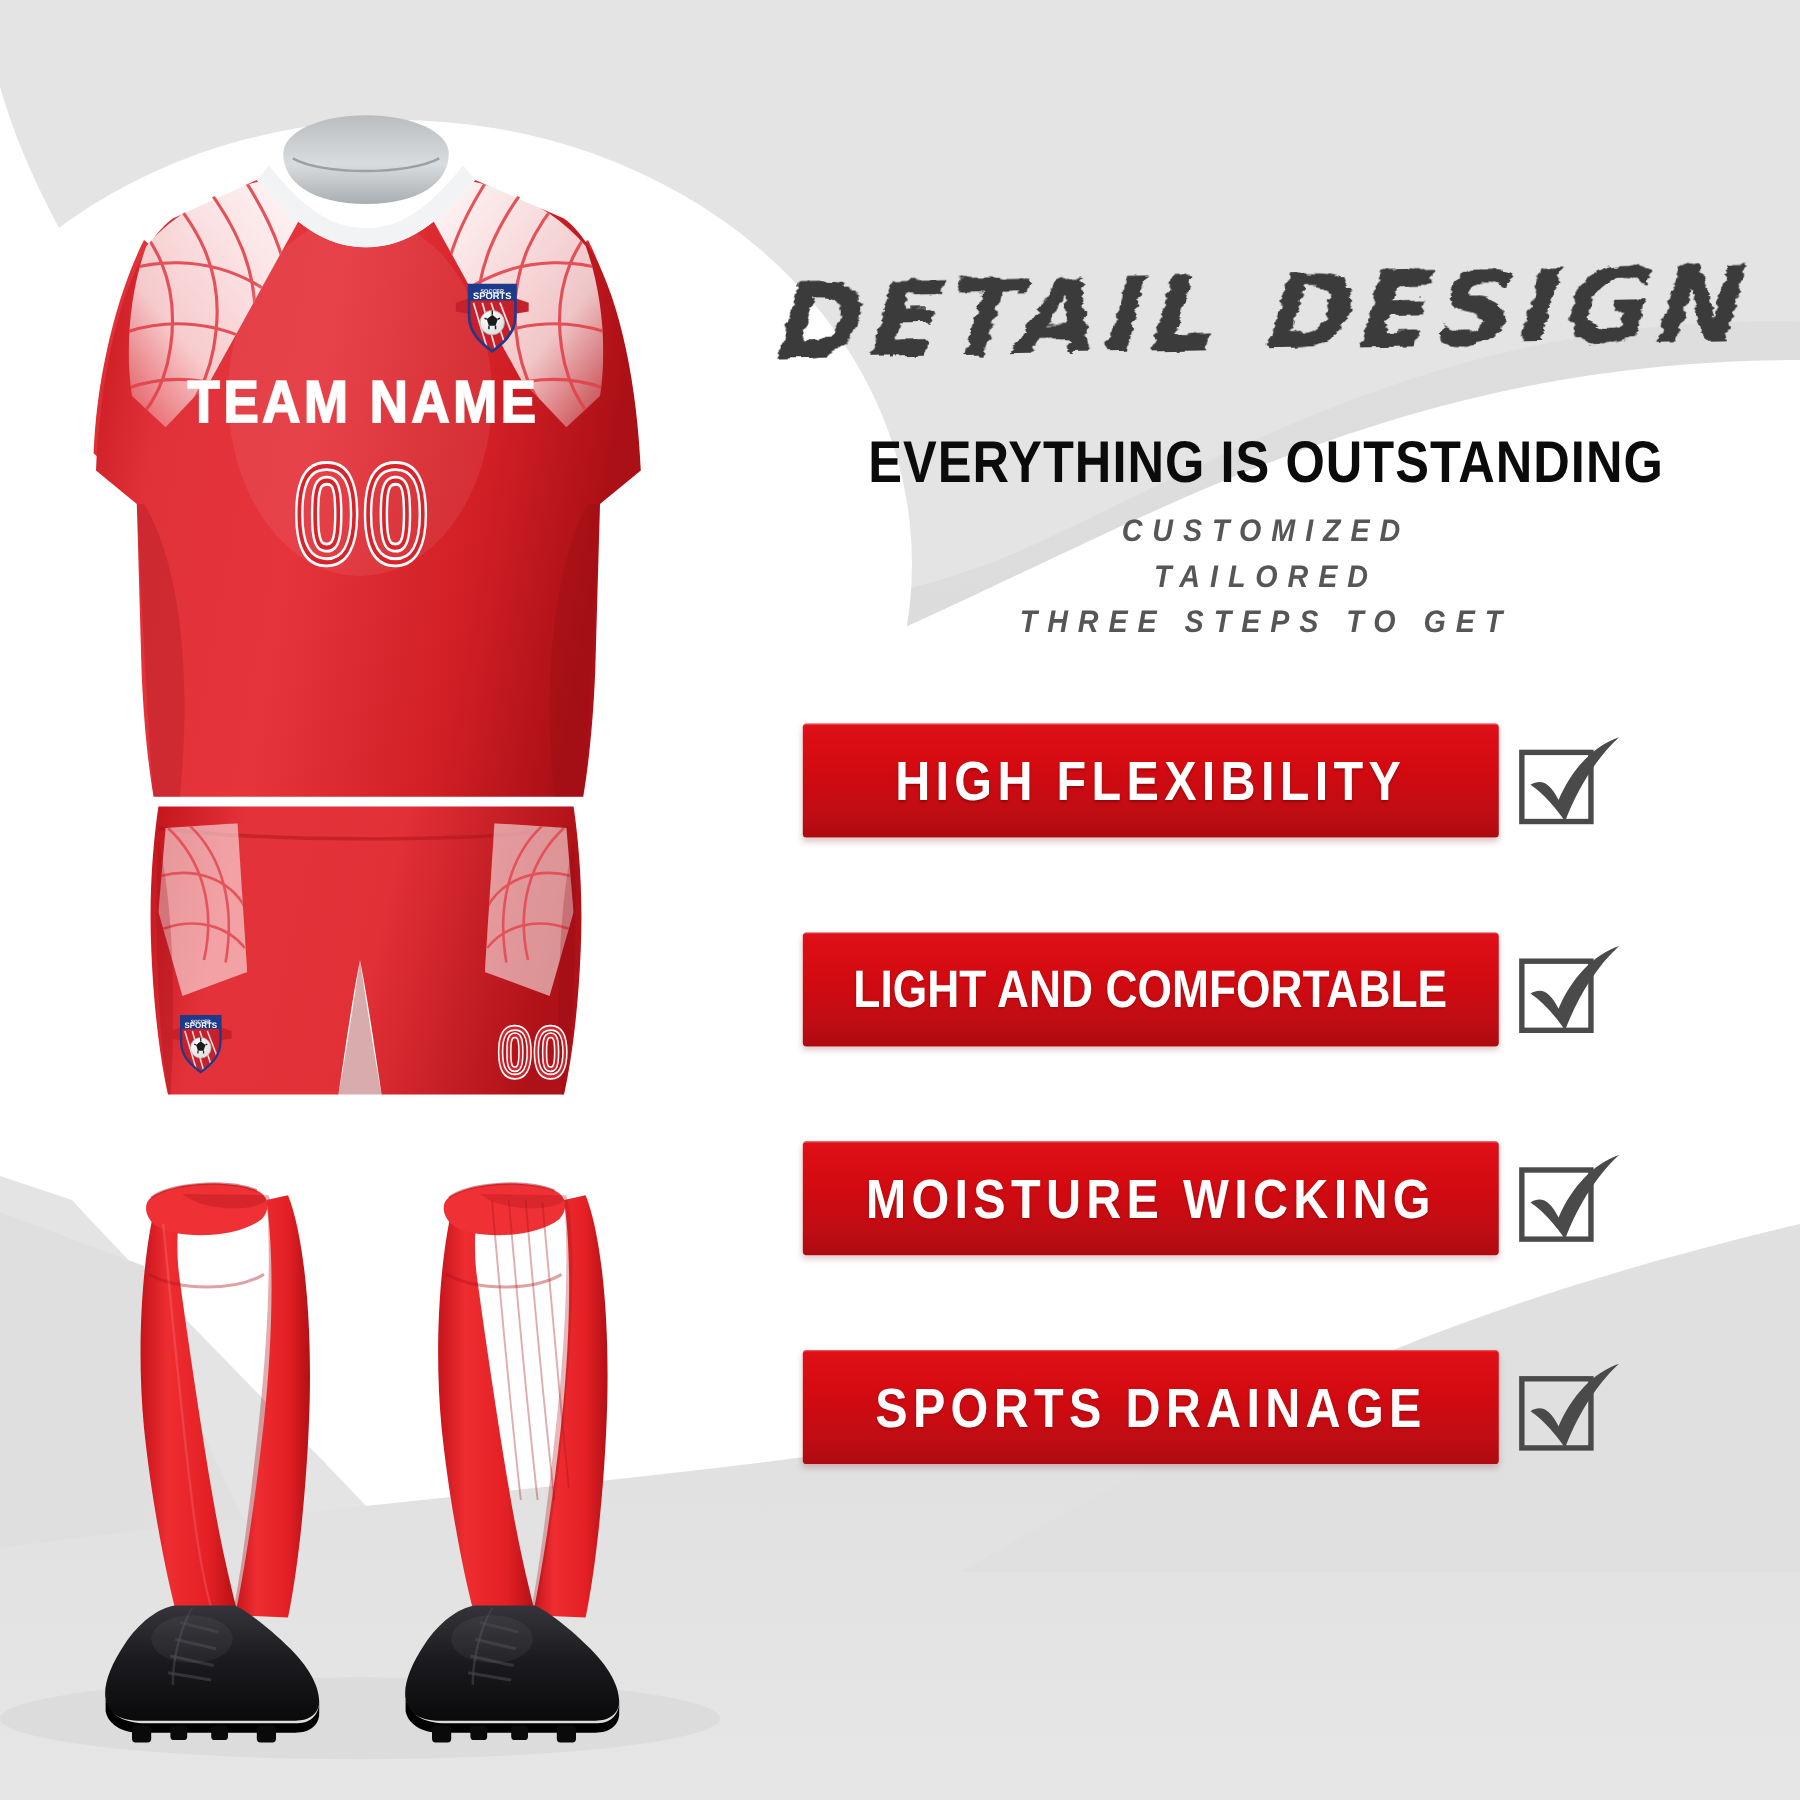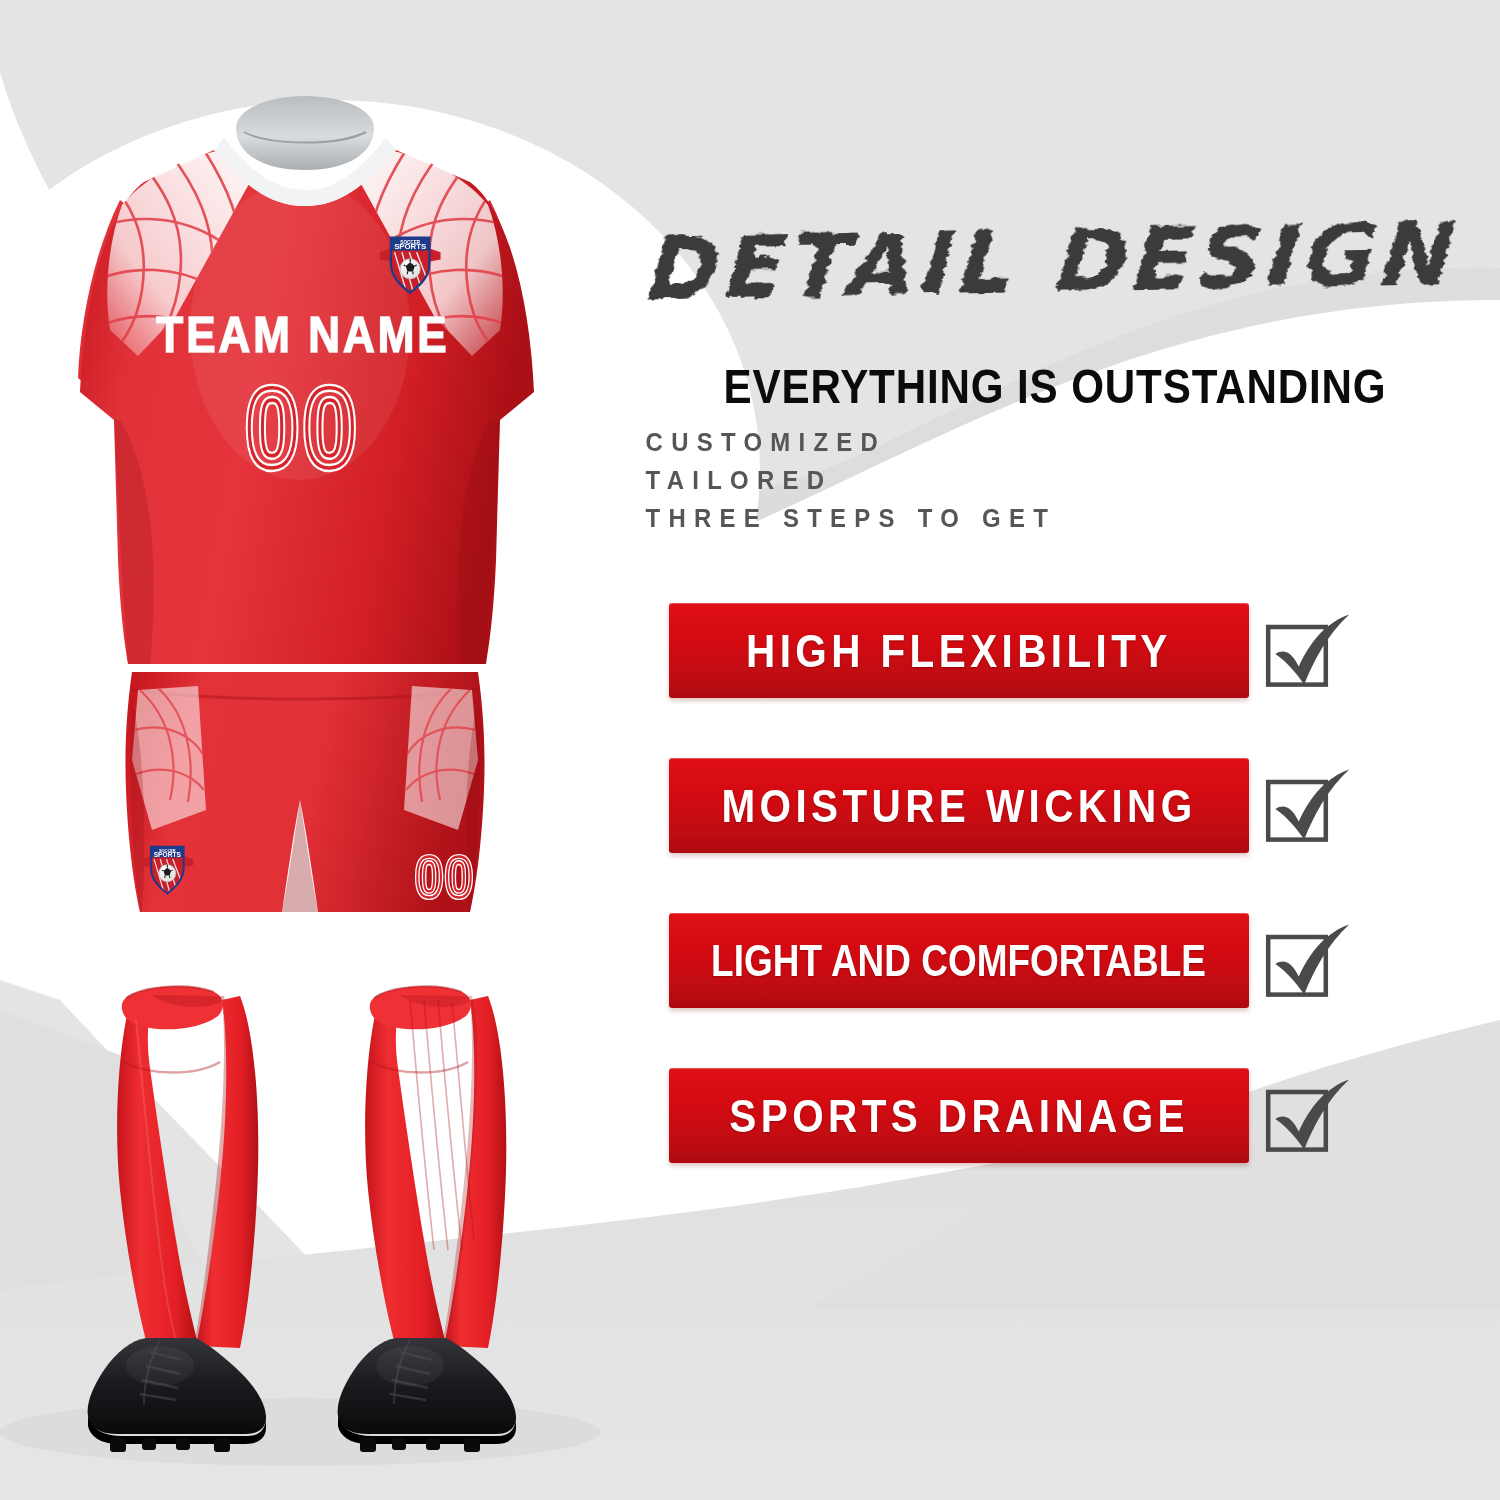--- a/index.html
+++ b/index.html
@@ -37,36 +37,36 @@
   .subhead{
     position:absolute;left:0;top:140px;width:890px;text-align:center;
     font-family:"Liberation Sans", sans-serif;
     font-weight:bold;
     font-size:49px;
     color:#0b0b0b;
     letter-spacing:1px;
     transform:scaleX(0.86);
     white-space:nowrap;
   }
-  .taglines{position:absolute;left:0;top:205px;width:890px;text-align:left;}
+  .taglines{position:absolute;left:0;top:205px;width:890px;text-align:center;font-style:italic;}
   .tagline{
     font-family:"Liberation Sans", sans-serif;
     font-weight:bold;
     font-size:26px;
     color:#555658;
     letter-spacing:9px;
     line-height:38px;
     transform:scaleX(0.92);
     white-space:nowrap;
   }
 
   
   .features{position:absolute;left:0;top:603px;width:890px;}
   .feature-row{
-    position:relative;height:95px;margin-bottom:60px;
+    position:relative;height:95px;margin-bottom:79px;
   }
   .feature-row:last-child{margin-bottom:12px;}
   .bar{
     position:absolute;left:59px;top:0;width:580px;height:95px;
     background:linear-gradient(180deg,#e01017 0%,#d30a11 40%,#bf0d13 78%,#ad0a10 100%);
     border-radius:3px;
     box-shadow:0 3px 5px rgba(120,0,0,0.22), inset 0 1px 0 rgba(255,255,255,0.28);
     display:flex;align-items:center;justify-content:center;
     overflow:hidden;
   }
@@ -462,33 +462,33 @@
         <div class="check">
           <svg viewBox="0 0 100 100" aria-hidden="true">
             <rect x="8" y="20" width="64" height="64" fill="none" stroke="#4a4a4a" stroke-width="5"></rect>
             <path d="M16,50 C26,44 34,48 42,64 C54,36 74,14 98,6 C74,28 58,58 48,84 C40,72 28,58 16,50 Z" fill="#4a4a4a"></path>
           </svg>
         </div>
       </div>
 
       <div class="feature-row">
         <div class="bar">
-          <span class="bar-label wide" data-bind="features.2.label">MOISTURE  WICKING</span>
+          <span class="bar-label tight" data-bind="features.1.label">LIGHT AND COMFORTABLE</span>
         </div>
         <div class="check">
           <svg viewBox="0 0 100 100" aria-hidden="true">
             <rect x="8" y="20" width="64" height="64" fill="none" stroke="#4a4a4a" stroke-width="5"></rect>
             <path d="M16,50 C26,44 34,48 42,64 C54,36 74,14 98,6 C74,28 58,58 48,84 C40,72 28,58 16,50 Z" fill="#4a4a4a"></path>
           </svg>
         </div>
       </div>
 
       <div class="feature-row">
         <div class="bar">
-          <span class="bar-label tight" data-bind="features.1.label">LIGHT AND COMFORTABLE</span>
+          <span class="bar-label wide" data-bind="features.2.label">MOISTURE  WICKING</span>
         </div>
         <div class="check">
           <svg viewBox="0 0 100 100" aria-hidden="true">
             <rect x="8" y="20" width="64" height="64" fill="none" stroke="#4a4a4a" stroke-width="5"></rect>
             <path d="M16,50 C26,44 34,48 42,64 C54,36 74,14 98,6 C74,28 58,58 48,84 C40,72 28,58 16,50 Z" fill="#4a4a4a"></path>
           </svg>
         </div>
       </div>
 
       <div class="feature-row">

